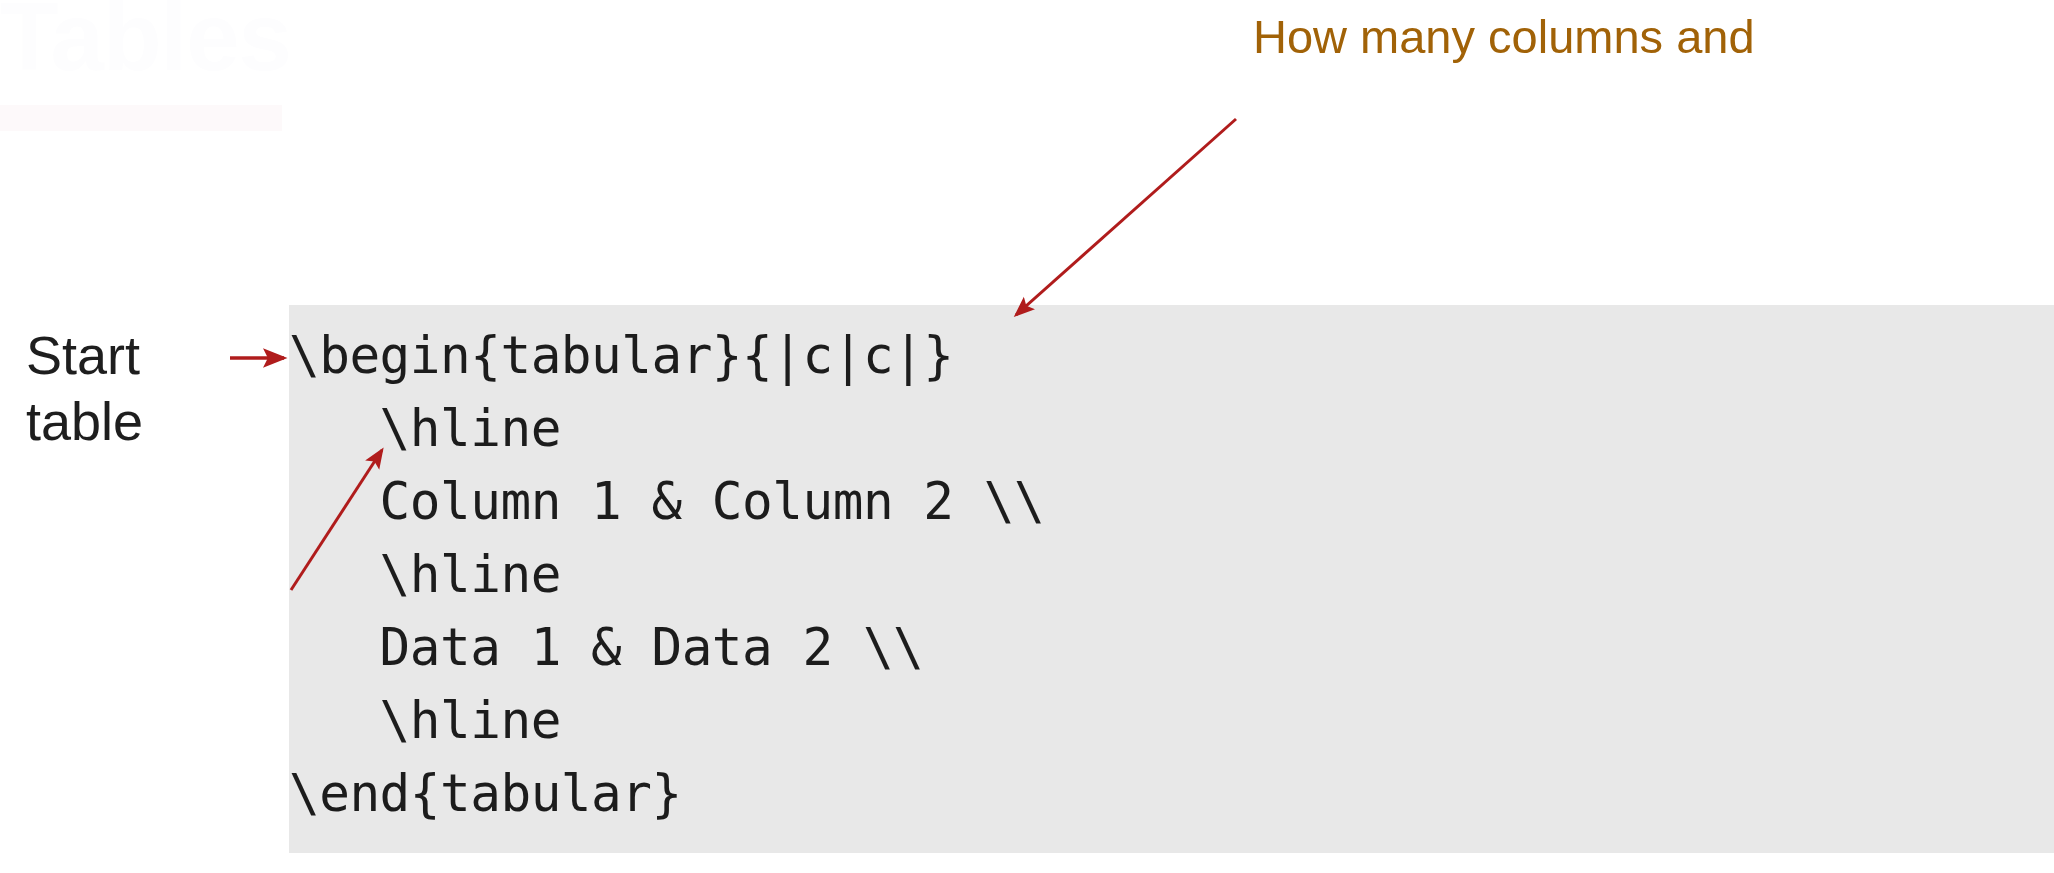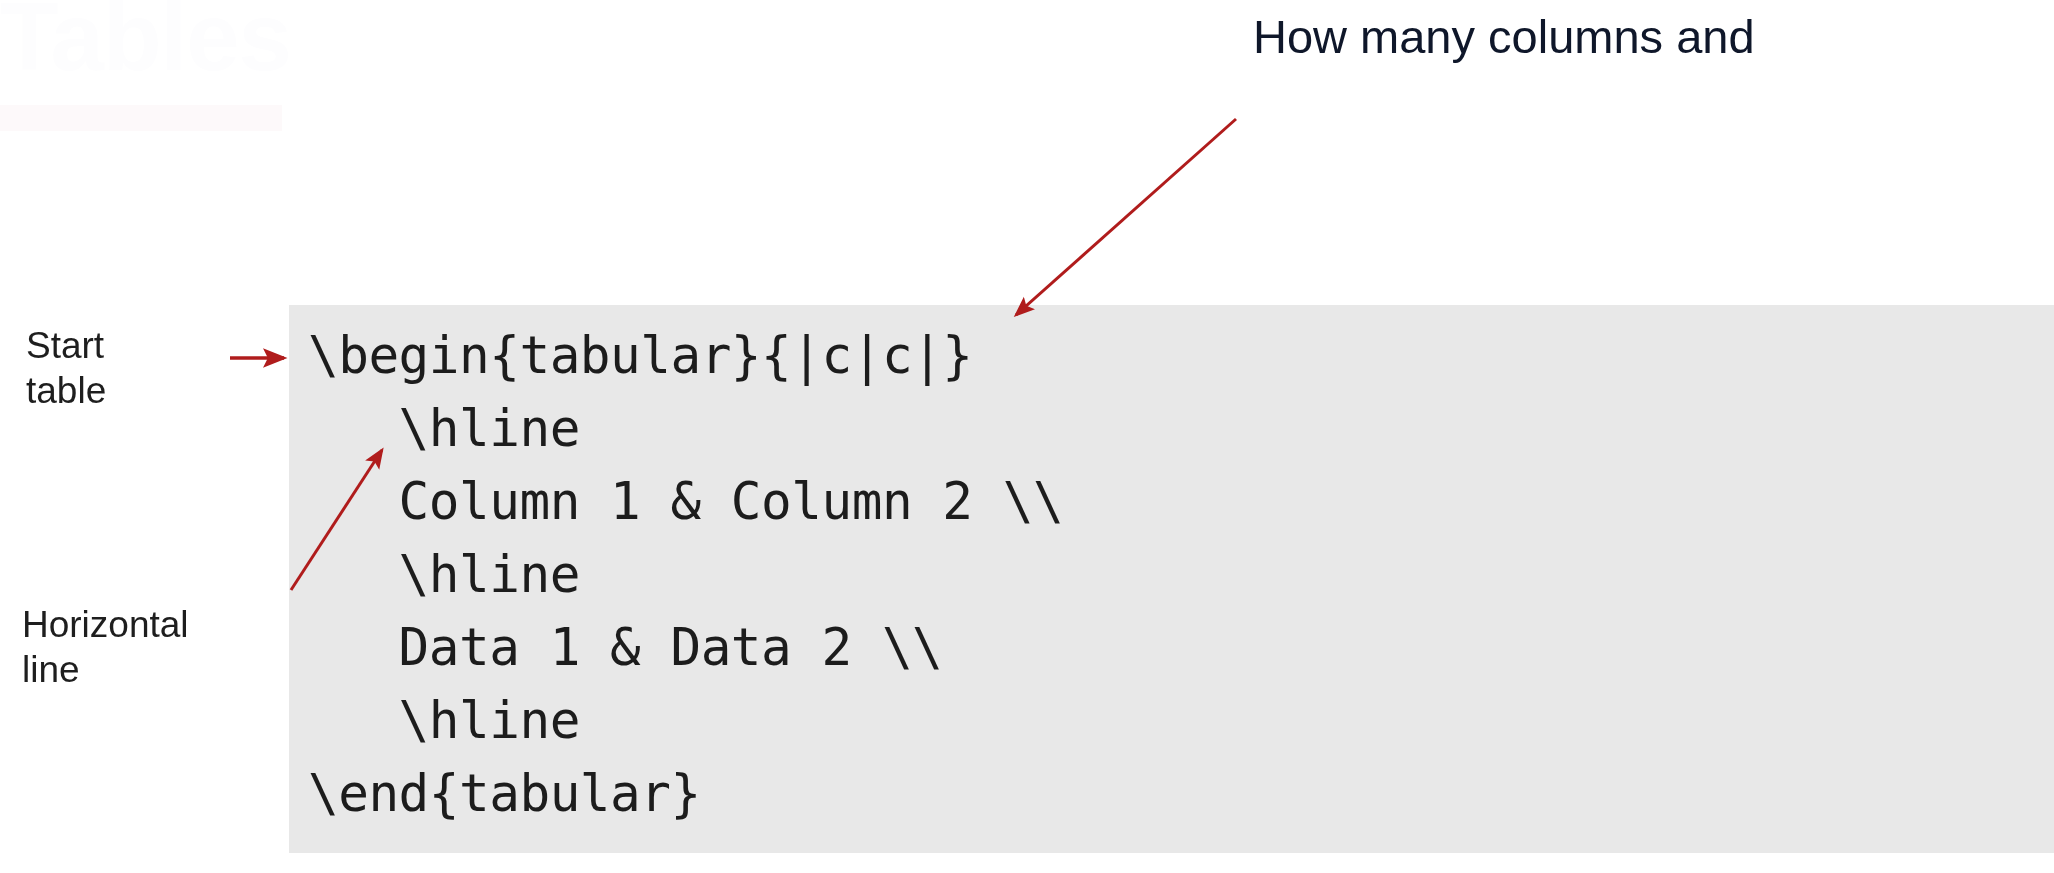--- a/index.html
+++ b/index.html
@@ -52,41 +52,40 @@
     padding: 14px 0 0 0;
   }
   .code-block pre {
     margin: 0;
     font-family: "DejaVu Sans Mono", "Liberation Mono", monospace;
     font-size: 51px;
     line-height: 73px;
     color: #1c1c1c;
     white-space: pre;
     letter-spacing: -0.5px;
-    padding-left: 19px;
   }
 
   
   .label {
     position: absolute;
     color: #1e1e1e;
-    font-size: 37px;
+    font-size: 54px;
     line-height: 1.22;
     font-family: "Liberation Sans", sans-serif;
     white-space: pre-line;
   }
   .label-start-table { left: 26px;  top: 323px; }
   .label-horizontal-line { left: 22px; top: 602px; }
 
   .label-columns {
     position: absolute;
     left: 1253px;
     top: 7px;
     width: 700px;
-    color: #0f172a;
+    color: #a16207;
     font-size: 47px;
     line-height: 1.26;
     font-family: "Liberation Sans", sans-serif;
   }
   .label-columns div { white-space: nowrap; }
 
   
   .arrows {
     position: absolute;
     left: 0;
@@ -110,22 +109,20 @@
    Column 1 &amp; Column 2 \\
    \hline
    Data 1 &amp; Data 2 \\
    \hline
 \end{tabular}</pre>
   </div>
 
   <div class="label label-start-table">Start
 table</div>
 
-  <div class="label label-horizontal-line">Horizontal
-line</div>
 
   <div class="label-columns">
     <div>How many columns and</div>
   </div>
 
   <svg class="arrows" viewBox="0 0 2054 873">
     <defs>
       <marker id="ah" markerWidth="7" markerHeight="7" refX="6" refY="3.2" orient="auto" markerUnits="strokeWidth">
         <path d="M0,0.4 L7,3.2 L0,6 L1.4,3.2 Z" fill="#b01c1c"></path>
       </marker>

